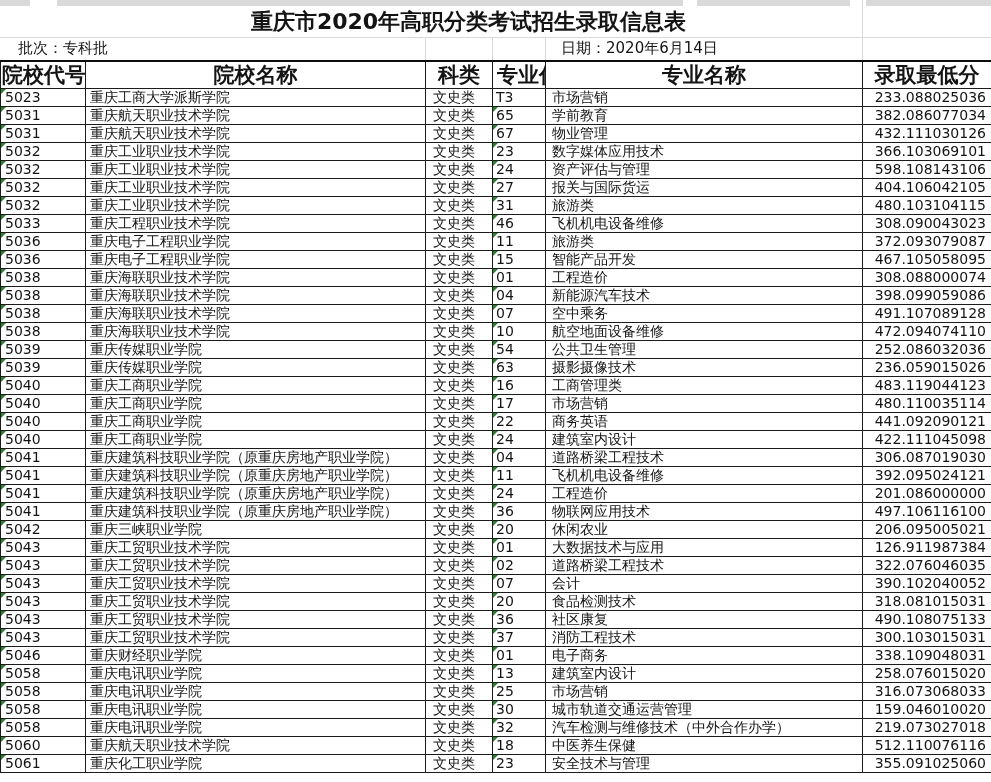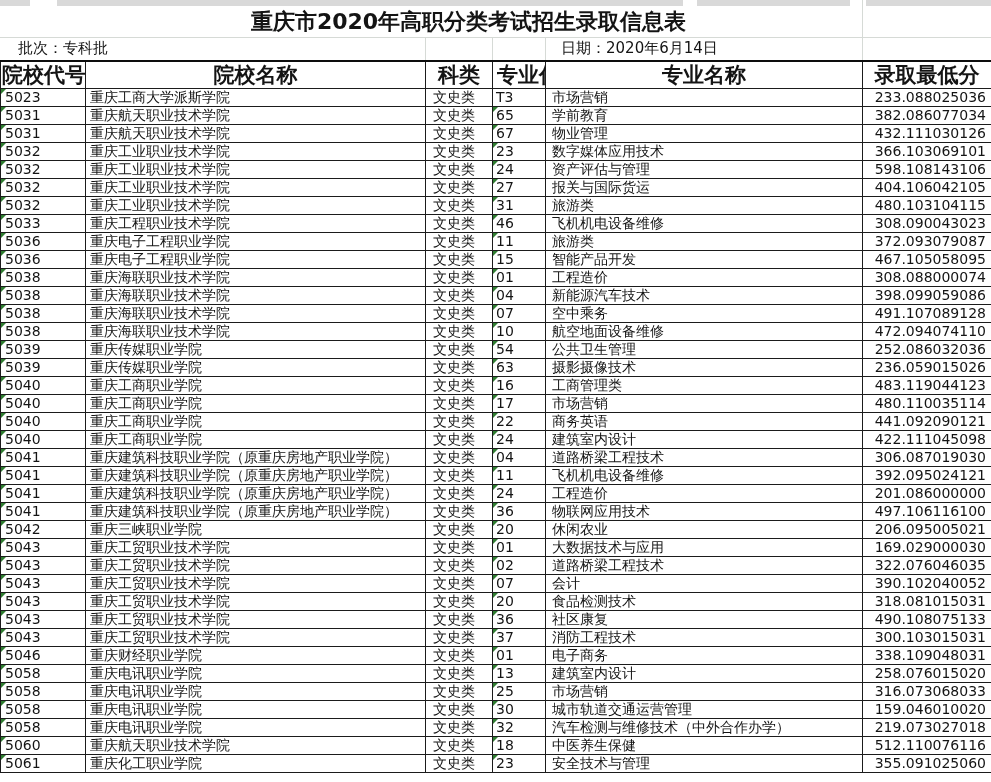--- a/index.html
+++ b/index.html
@@ -306,21 +306,21 @@
           <td class="c3"><span class="tri"></span>20</td>
           <td class="c4">休闲农业</td>
           <td class="c5">206.095005021</td>
         </tr>
         <tr>
           <td class="c0"><span class="tri"></span>5043</td>
           <td class="c1">重庆工贸职业技术学院</td>
           <td class="c2">文史类</td>
           <td class="c3"><span class="tri"></span>01</td>
           <td class="c4">大数据技术与应用</td>
-          <td class="c5">169.029000030</td>
+          <td class="c5">126.911987384</td>
         </tr>
         <tr>
           <td class="c0"><span class="tri"></span>5043</td>
           <td class="c1">重庆工贸职业技术学院</td>
           <td class="c2">文史类</td>
           <td class="c3"><span class="tri"></span>02</td>
           <td class="c4">道路桥梁工程技术</td>
           <td class="c5">322.076046035</td>
         </tr>
         <tr>

